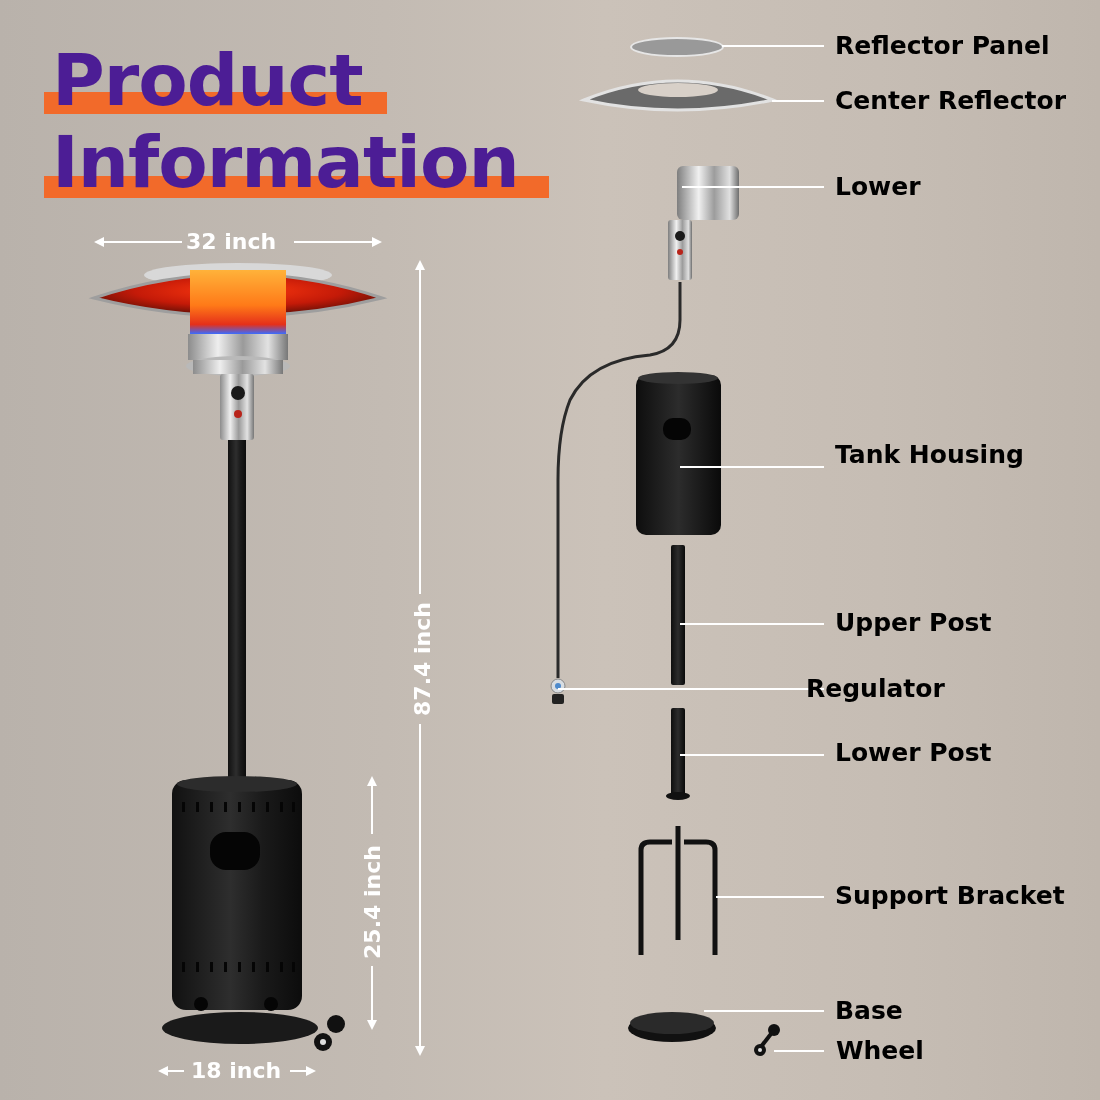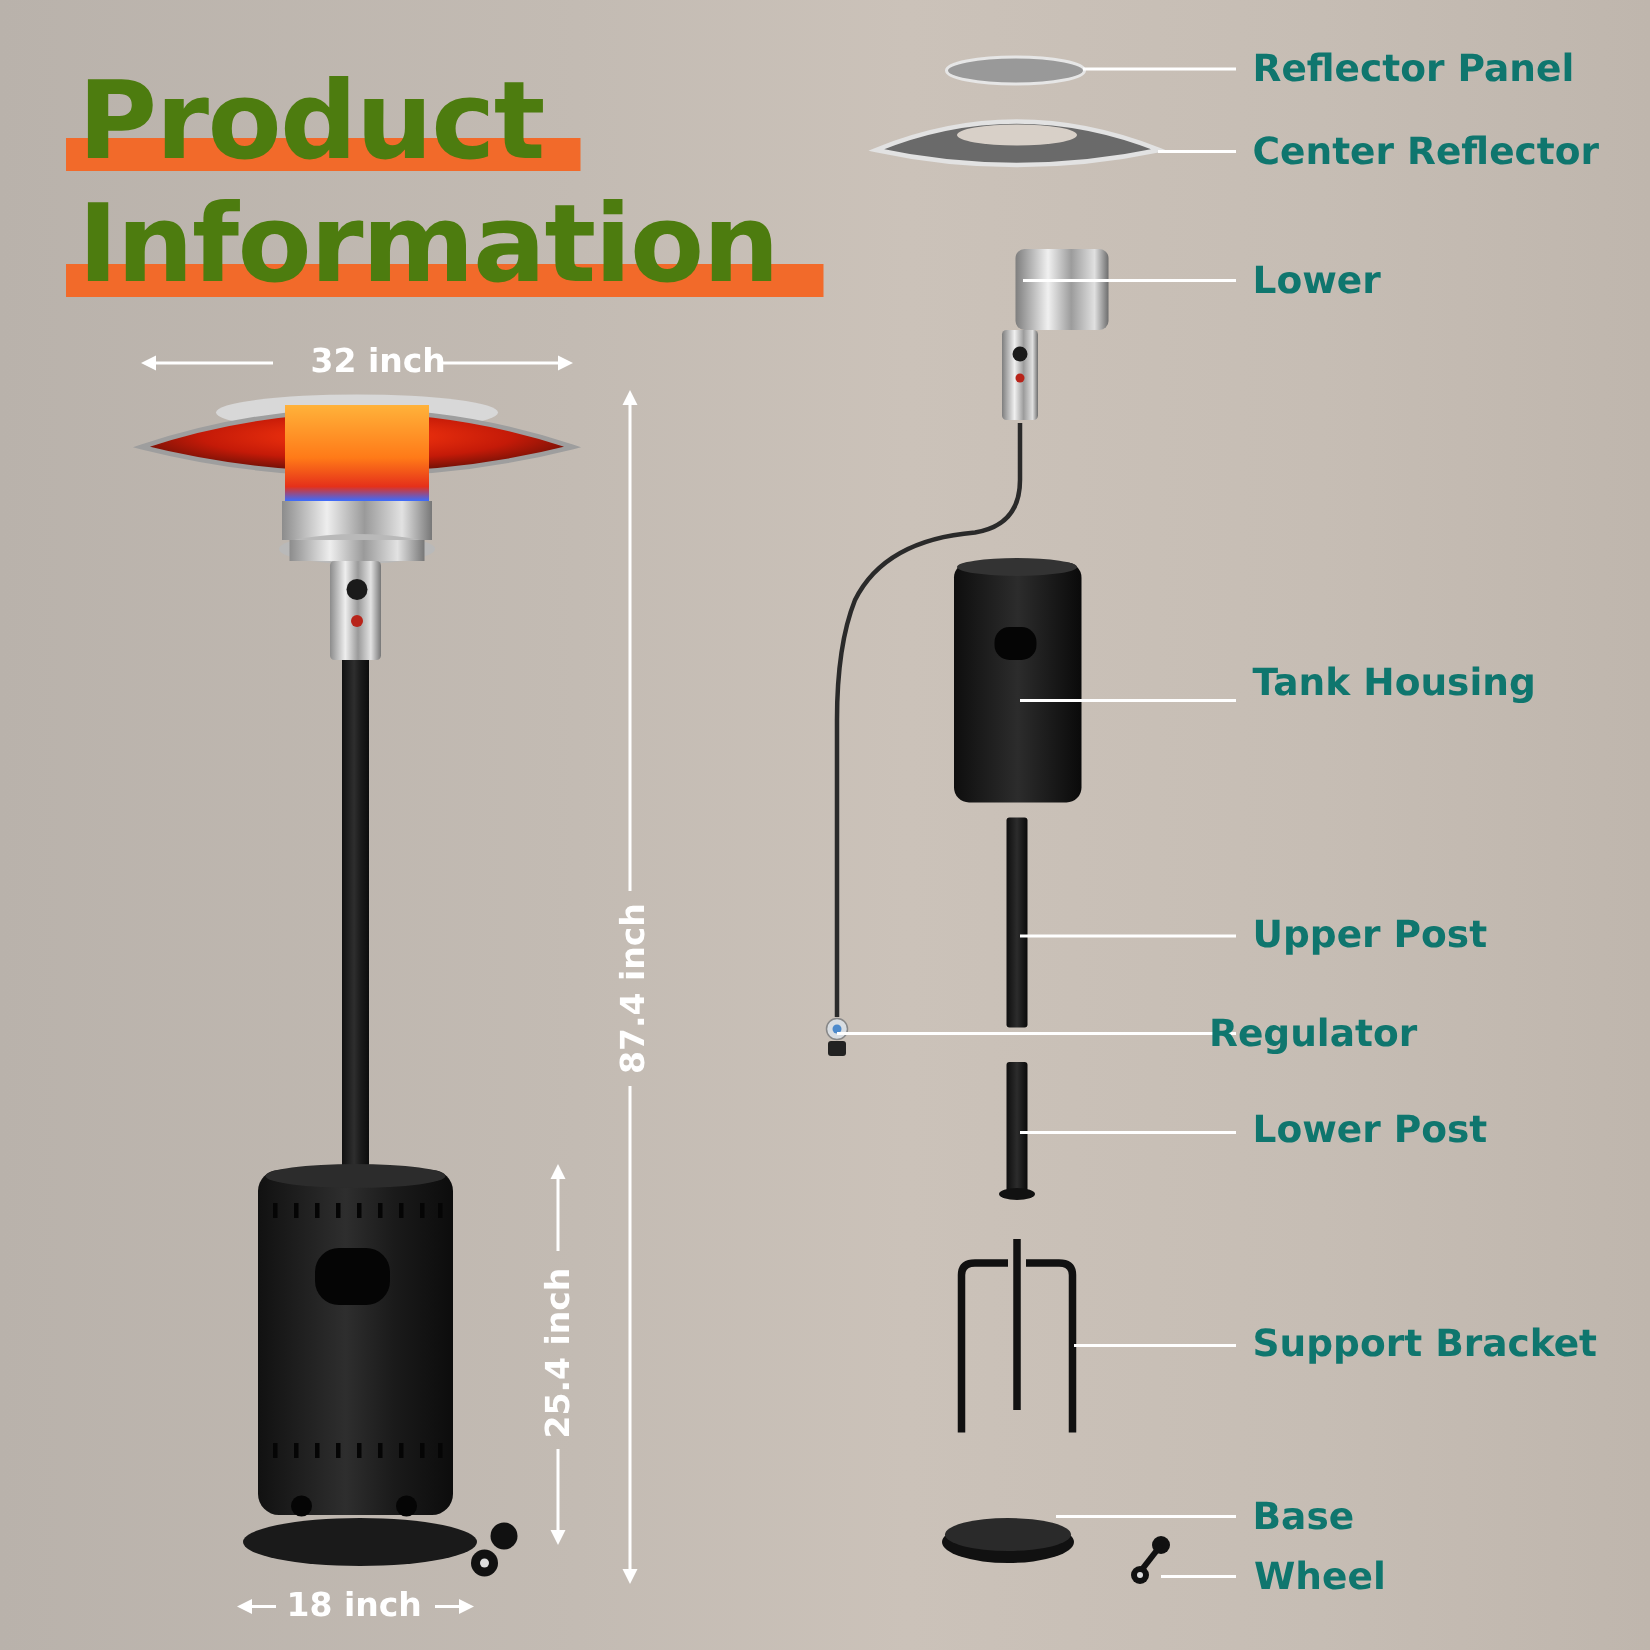--- a/index.html
+++ b/index.html
@@ -4,41 +4,41 @@
 <style>
   html, body { margin: 0; padding: 0; }
   body {
     width: 1100px; height: 1100px; overflow: hidden; position: relative;
     background: linear-gradient(90deg, #b9b2ab 0%, #c3bbb3 35%, #cbc2b9 55%, #c6bdb4 80%, #bfb6ad 100%);
     font-family: "DejaVu Sans", "Liberation Sans", sans-serif;
   }
   .abs { position: absolute; }
   .title-bar { position: absolute; background: #f26a2a; height: 22px; }
   .title-text {
-    position: absolute; color: #4d7c0f; font-weight: bold; font-size: 72px;
+    position: absolute; color: #4c1d95; font-weight: bold; font-size: 72px;
     letter-spacing: -1px; line-height: 1; white-space: nowrap;
   }
 
   
   .dim {
     position: absolute; color: #fff; font-weight: bold; font-size: 22px;
     white-space: nowrap; line-height: 1;
   }
   .hline { position: absolute; height: 2px; background: #fff; }
   .vline { position: absolute; width: 2px; background: #fff; }
   .arrow-l, .arrow-r, .arrow-u, .arrow-d { position: absolute; width: 0; height: 0; }
   .arrow-l { border-top: 5px solid transparent; border-bottom: 5px solid transparent; border-right: 10px solid #fff; }
   .arrow-r { border-top: 5px solid transparent; border-bottom: 5px solid transparent; border-left: 10px solid #fff; }
   .arrow-u { border-left: 5px solid transparent; border-right: 5px solid transparent; border-bottom: 10px solid #fff; }
   .arrow-d { border-left: 5px solid transparent; border-right: 5px solid transparent; border-top: 10px solid #fff; }
   .vtext { transform: rotate(-90deg); transform-origin: center; }
 
   
   .part-label {
-    position: absolute; color: #0f766e; font-weight: bold; font-size: 25px;
+    position: absolute; color: #000000; font-weight: bold; font-size: 25px;
     white-space: nowrap; line-height: 1;
   }
   .leader { position: absolute; height: 2px; background: #fff; }
 </style>
 </head>
 <body>
 
 <div>
   <div class="title-bar" style="left:44px; top:92px; width:343px;"></div>
   <div class="title-text" style="left:52px; top:44px;">Product</div>
@@ -119,21 +119,21 @@
   <ellipse cx="160" cy="778" rx="78" ry="16" fill="#1a1a1a"></ellipse>
 
   <circle cx="256" cy="774" r="9" fill="#111"></circle>
   <circle cx="243" cy="792" r="9" fill="#111"></circle>
   <circle cx="243" cy="792" r="3" fill="#ddd"></circle>
 </svg>
 
 <div>
   <div class="arrow-l" style="left:94px; top:237px;"></div>
   <div class="hline" style="left:100px; top:241px; width:82px;"></div>
-  <div class="dim" style="left:207px; top:231px;">32 inch</div>
+  <div class="dim" style="left:186px; top:231px;">32 inch</div>
   <div class="hline" style="left:294px; top:241px; width:80px;"></div>
   <div class="arrow-r" style="left:372px; top:237px;"></div>
 </div>
 
 <div>
   <div class="arrow-u" style="left:415px; top:260px;"></div>
   <div class="vline" style="left:419px; top:268px; height:326px;"></div>
   <div class="dim vtext" style="left:363px; top:648px; width:120px; text-align:center;">87.4 inch</div>
   <div class="vline" style="left:419px; top:724px; height:322px;"></div>
   <div class="arrow-d" style="left:415px; top:1046px;"></div>

